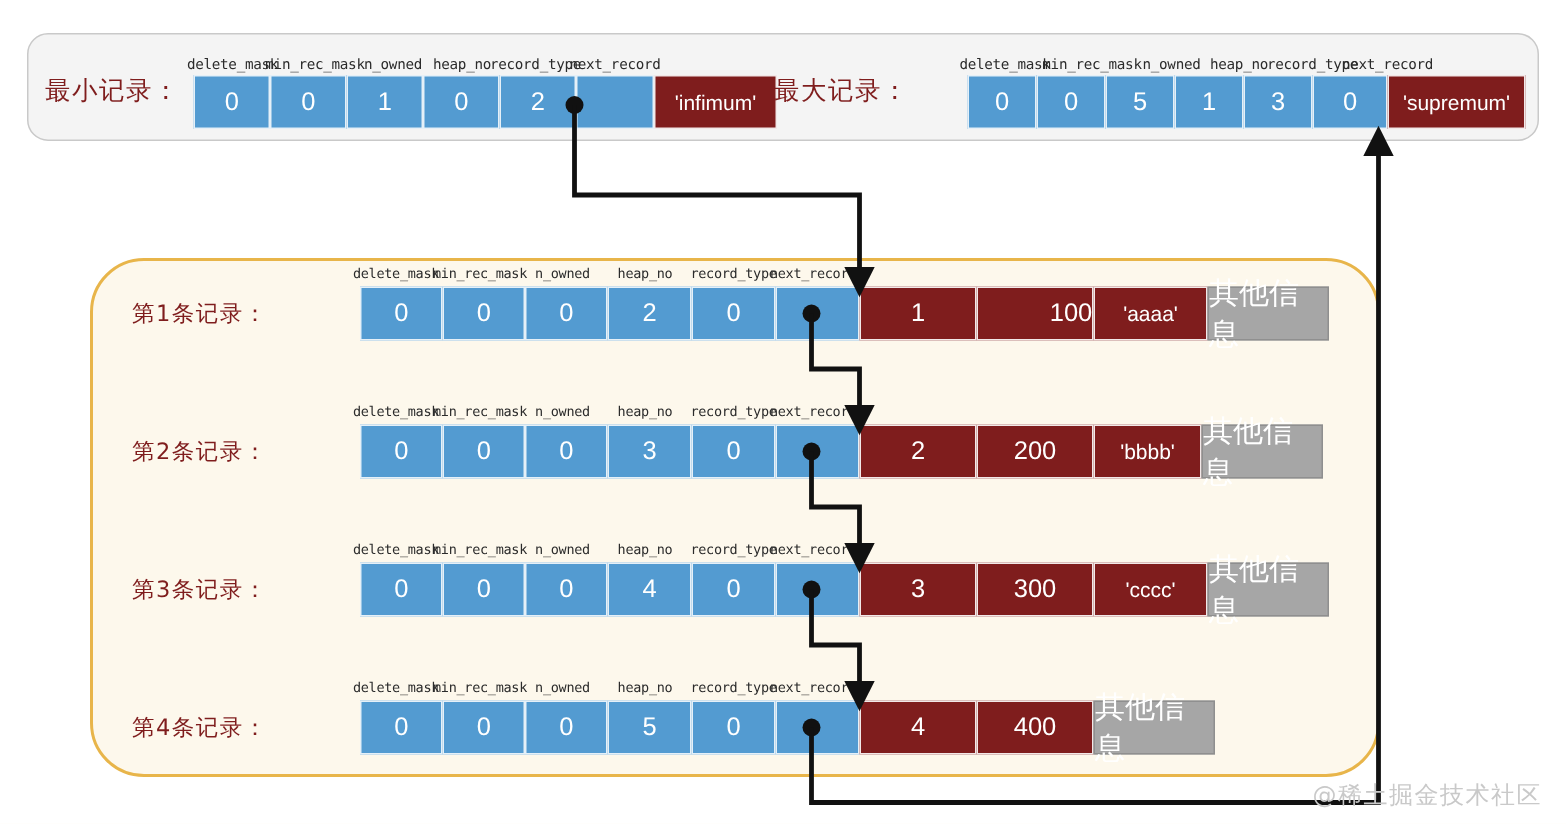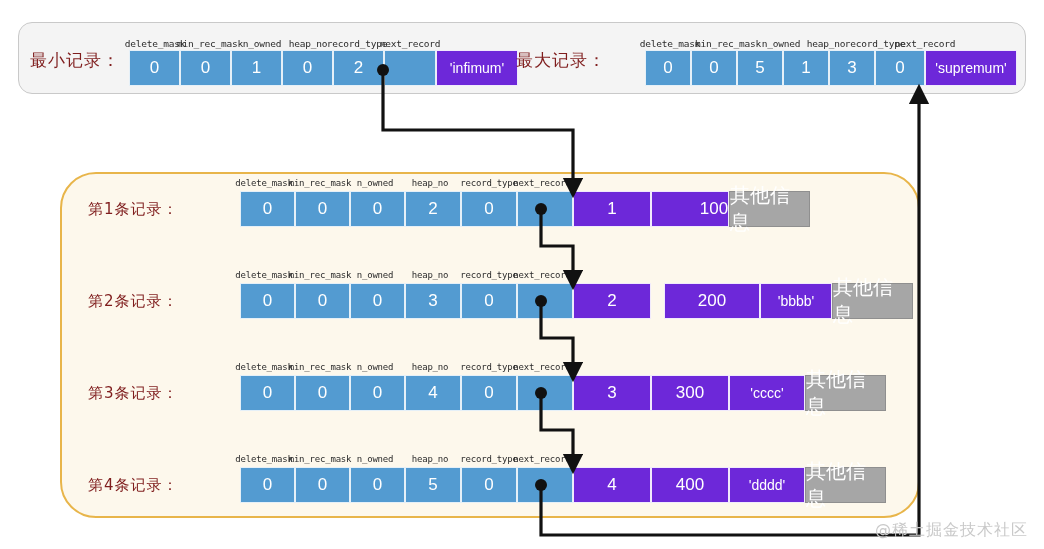--- a/index.html
+++ b/index.html
@@ -68,21 +68,21 @@
     display: flex;
     align-items: center;
     justify-content: center;
     color: #ffffff;
     font-size: 17px;
     font-family: "Liberation Sans", sans-serif;
     border: 1px solid rgba(255,255,255,0.85);
     position: relative;
   }
   .cell.blue   { background: #539bd1; }
-  .cell.orange { background: #6d28d9; border-color: rgba(255,255,255,0.9); }
+  .cell.orange { background: #7f1d1d; border-color: rgba(255,255,255,0.9); }
   .cell.gray   { background: #a6a6a6; border-color: #8f8f8f; }
   .cell.cjk {
     font-family: "DejaVu Sans", "Liberation Sans", sans-serif;
     font-size: 20px;
   }
   .cell.txt { font-size: 14px; }
 
   
   .hdr {
     position: absolute;
@@ -174,39 +174,40 @@
   <div class="hdr" style="left:542px; top:178px;">next_record</div>
   <div class="row" style="left:240px; top:191px;">
     <div class="cell blue" style="width:55px;">0</div>
     <div class="cell blue" style="width:55px;">0</div>
     <div class="cell blue" style="width:55px;">0</div>
     <div class="cell blue" style="width:56px;">2</div>
     <div class="cell blue" style="width:56px;">0</div>
     <div class="cell blue" style="width:56px;"></div>
     <div class="cell orange" style="width:78px;">1</div>
     <div class="cell orange" style="width:78px;padding-left:48px;">100</div>
+    <div class="cell orange txt" style="width:76px;">'aaaa'</div>
     <div class="cell gray cjk" style="width:81px;">其他信息</div>
   </div>
 
   <div class="cn-label small" style="left:88px; top:292px;">第2条记录：</div>
   <div class="hdr" style="left:264px; top:270px;">delete_mask</div>
   <div class="hdr" style="left:320px; top:270px;">min_rec_mask</div>
   <div class="hdr" style="left:375px; top:270px;">n_owned</div>
   <div class="hdr" style="left:430px; top:270px;">heap_no</div>
   <div class="hdr" style="left:489px; top:270px;">record_type</div>
   <div class="hdr" style="left:542px; top:270px;">next_record</div>
   <div class="row" style="left:240px; top:283px;">
     <div class="cell blue" style="width:55px;">0</div>
     <div class="cell blue" style="width:55px;">0</div>
     <div class="cell blue" style="width:55px;">0</div>
     <div class="cell blue" style="width:56px;">3</div>
     <div class="cell blue" style="width:56px;">0</div>
     <div class="cell blue" style="width:56px;"></div>
     <div class="cell orange" style="width:78px;">2</div>
-    <div class="cell orange" style="width:96px;margin-left:13px;">200</div>
+    <div class="cell orange" style="width:78px;">200</div>
     <div class="cell orange txt" style="width:72px;">'bbbb'</div>
     <div class="cell gray cjk" style="width:81px;">其他信息</div>
   </div>
 
   <div class="cn-label small" style="left:88px; top:384px;">第3条记录：</div>
   <div class="hdr" style="left:264px; top:362px;">delete_mask</div>
   <div class="hdr" style="left:320px; top:362px;">min_rec_mask</div>
   <div class="hdr" style="left:375px; top:362px;">n_owned</div>
   <div class="hdr" style="left:430px; top:362px;">heap_no</div>
   <div class="hdr" style="left:489px; top:362px;">record_type</div>
@@ -233,21 +234,20 @@
   <div class="hdr" style="left:542px; top:454px;">next_record</div>
   <div class="row" style="left:240px; top:467px;">
     <div class="cell blue" style="width:55px;">0</div>
     <div class="cell blue" style="width:55px;">0</div>
     <div class="cell blue" style="width:55px;">0</div>
     <div class="cell blue" style="width:56px;">5</div>
     <div class="cell blue" style="width:56px;">0</div>
     <div class="cell blue" style="width:56px;"></div>
     <div class="cell orange" style="width:78px;">4</div>
     <div class="cell orange" style="width:78px;">400</div>
-    <div class="cell orange txt" style="width:76px;">'dddd'</div>
     <div class="cell gray cjk" style="width:81px;">其他信息</div>
   </div>
 
   <svg class="conn" viewBox="0 0 1044 549" xmlns="http://www.w3.org/2000/svg">
     <defs>
       <marker id="arrowhead" markerWidth="7" markerHeight="7" refX="3.2" refY="3.2" orient="auto" markerUnits="strokeWidth">
         <path d="M0,0 L6.4,3.2 L0,6.4 z" fill="#111111"></path>
       </marker>
     </defs>
 

